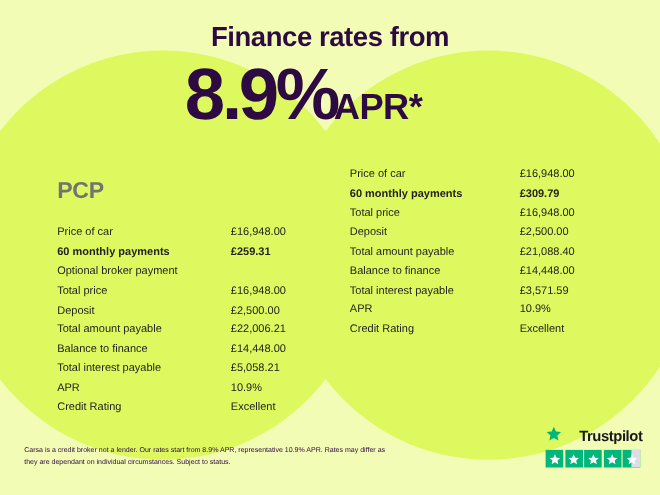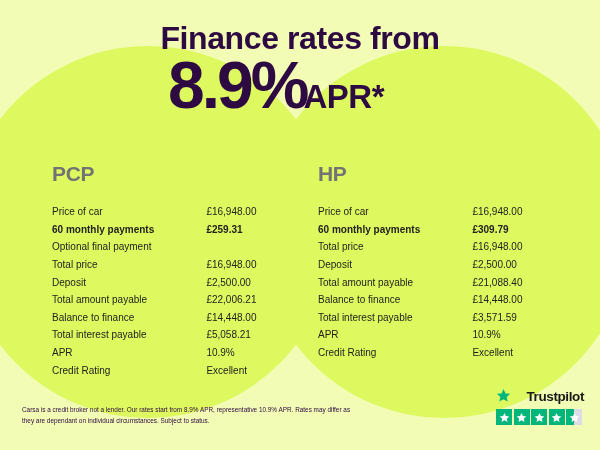--- a/index.html
+++ b/index.html
@@ -22,21 +22,21 @@
     background:#ddf95f;
   }
   #blob-left  { left:-38px;  top:46px;  width:372px; height:372px; }
   #blob-right { left:258px;  top:46px;  width:372px; height:372px; }
 
   .content { position:absolute; inset:0; }
 
   #headline {
     position:absolute; top:20px; left:0; width:600px;
     text-align:center;
-    font-size:32px; font-weight:bold; letter-spacing:-0.4px;
+    font-size:25px; font-weight:bold; letter-spacing:-0.4px;
     color:#2e0a42;
   }
   #rate-line {
     position:absolute; top:52px; left:0; width:552px;
     text-align:center;
     color:#2e0a42;
     white-space:nowrap;
     line-height:1;
   }
   #rate-value {
@@ -122,21 +122,21 @@
         <tbody id="rows-pcp">
             <tr>
               <td class="lbl">Price of car</td>
               <td class="val">£16,948.00</td>
             </tr>
             <tr class="em">
               <td class="lbl">60 monthly payments</td>
               <td class="val">£259.31</td>
             </tr>
             <tr>
-              <td class="lbl">Optional final payment</td>
+              <td class="lbl">Optional broker payment</td>
               <td class="val"></td>
             </tr>
             <tr>
               <td class="lbl">Total price</td>
               <td class="val">£16,948.00</td>
             </tr>
             <tr>
               <td class="lbl">Deposit</td>
               <td class="val">£2,500.00</td>
             </tr>
@@ -158,21 +158,20 @@
             </tr>
             <tr>
               <td class="lbl">Credit Rating</td>
               <td class="val">Excellent</td>
             </tr>
           </tbody>
       </table>
     </div>
 
     <div class="plan" id="plan-hp">
-      <div class="plan-title">HP</div>
       <table class="plan-table">
         <tbody id="rows-hp">
             <tr>
               <td class="lbl">Price of car</td>
               <td class="val">£16,948.00</td>
             </tr>
             <tr class="em">
               <td class="lbl">60 monthly payments</td>
               <td class="val">£309.79</td>
             </tr>

